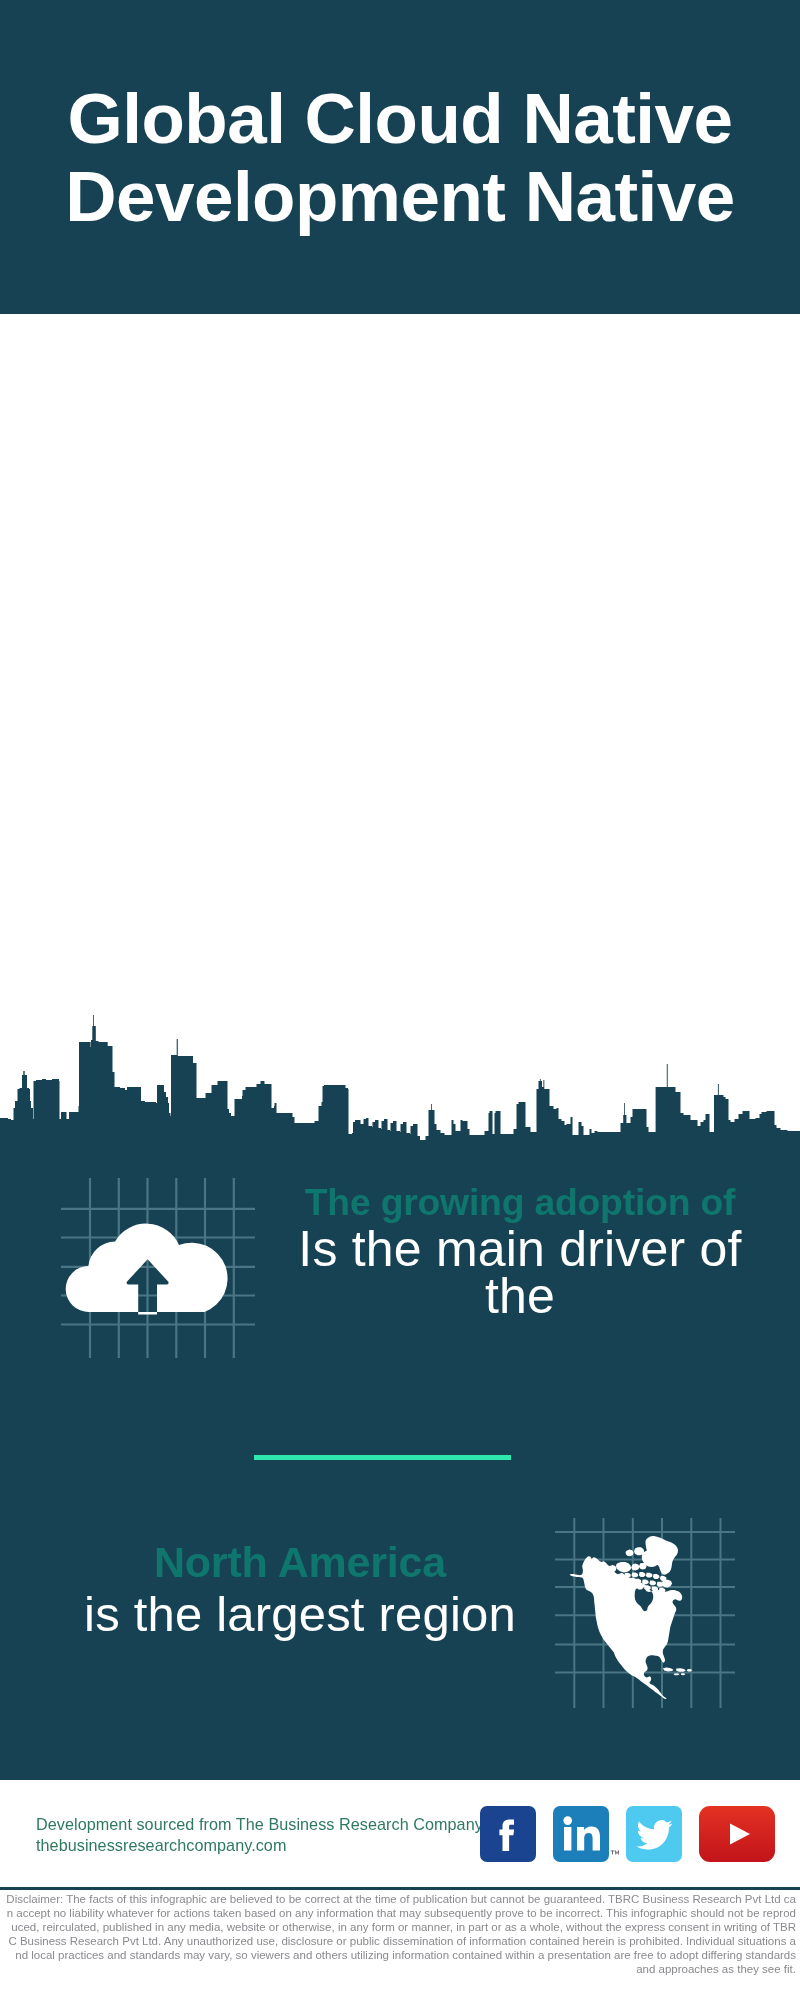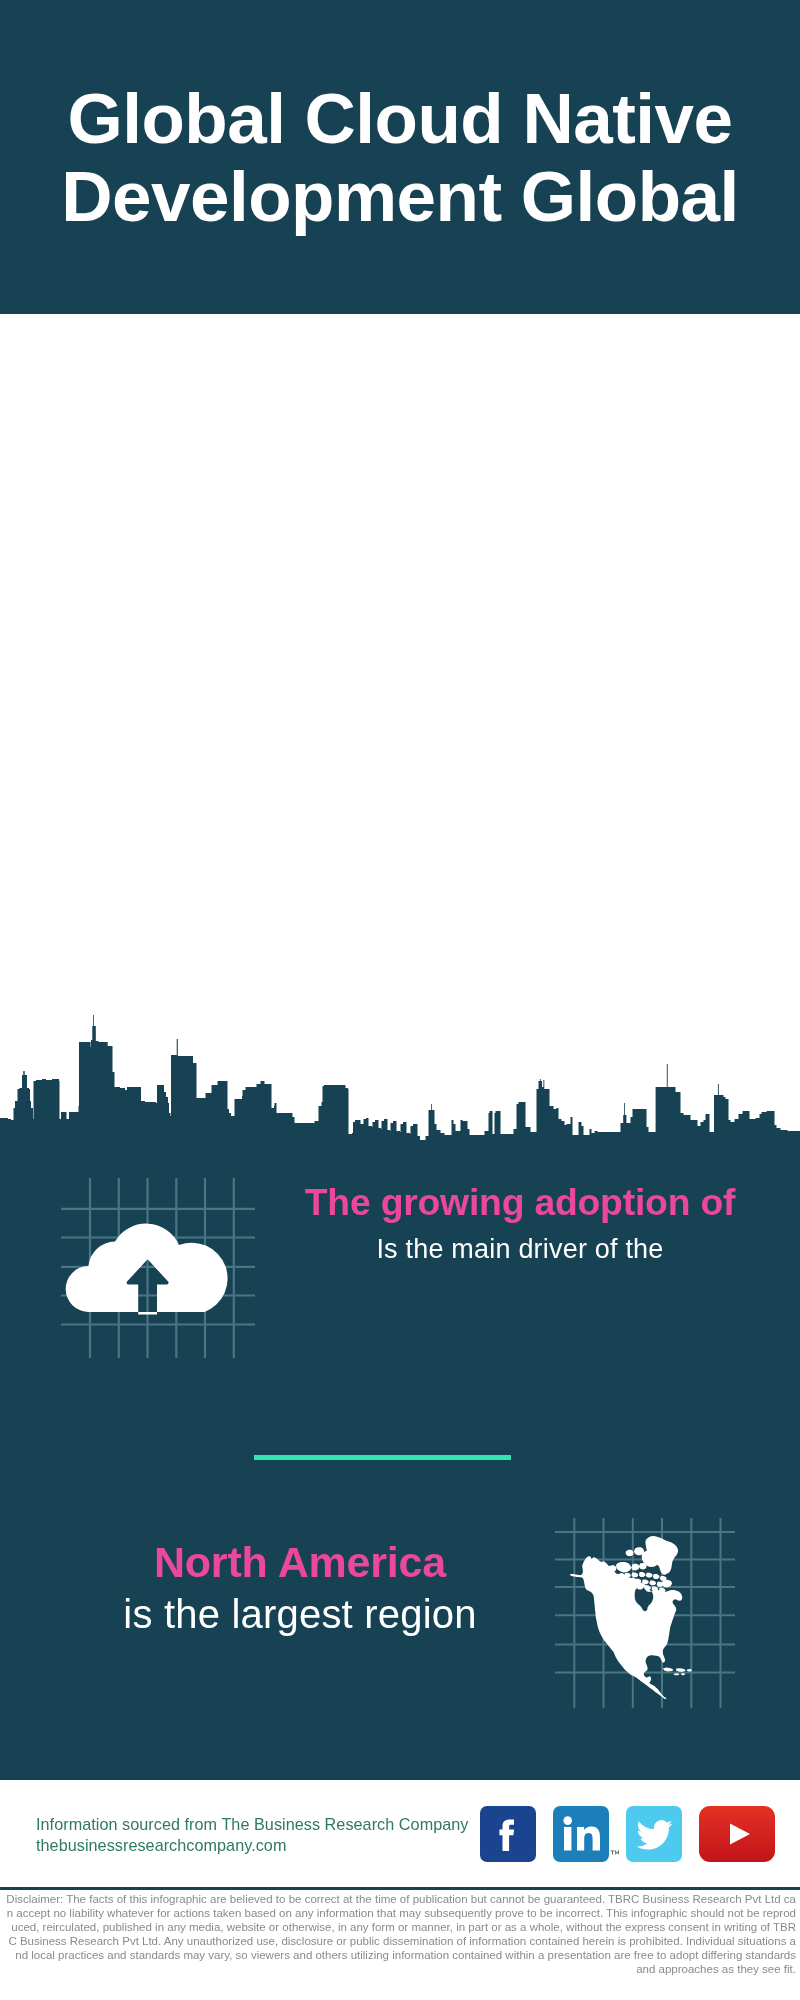--- a/index.html
+++ b/index.html
@@ -12,49 +12,49 @@
   .header-title{position:absolute;left:0;top:80px;width:800px;text-align:center;color:#ffffff;
       font-size:71px;font-weight:bold;line-height:78px;letter-spacing:-0.5px;}
   .icon-wrap{position:absolute;}
 
   
   .dark-panel{position:absolute;left:0;top:1140px;width:800px;height:640px;background:#174253;}
   .skyline{position:absolute;left:0;top:1015px;width:800px;height:133px;}
 
   
   .feat-text{position:absolute;text-align:center;line-height:47px;}
-  .feat-hi{color:#ec4899;font-weight:bold;font-size:37.3px;letter-spacing:-0.2px;}
-  .feat-sub{color:#ffffff;font-weight:normal;font-size:27px;letter-spacing:0.2px;}
+  .feat-hi{color:#0f766e;font-weight:bold;font-size:37.3px;letter-spacing:-0.2px;}
+  .feat-sub{color:#ffffff;font-weight:normal;font-size:50px;letter-spacing:0.2px;}
   .mid-rule{position:absolute;height:5px;background:#2EE8AD;}
   #feat2{line-height:52px;text-align:center;}
   #feat2 .feat-hi{font-size:43px;letter-spacing:-0.2px;}
-  #feat2 .feat-sub{font-size:40px;letter-spacing:0.2px;}
+  #feat2 .feat-sub{font-size:49px;letter-spacing:0.2px;}
 
   
   .foot-src{position:absolute;font-size:16.2px;line-height:21px;letter-spacing:0.05px;}
   .foot-line{position:absolute;left:0;width:800px;height:3px;background:#174253;}
   .disclaimer{position:absolute;color:#8a8a8f;font-size:11.5px;line-height:14px;text-align:right;word-break:break-all;}
   .foot-src{color:#2F7A5F !important;}
   .social{position:absolute;display:flex;align-items:center;gap:17px;}
   .sbtn{display:block;line-height:0;}
 </style>
 </head>
 <body>
 
 <div class="page">
 
   <div class="header">
     <div class="header-title">
       <div>Global Cloud Native</div>
-      <div>Development Global</div>
+      <div>Development Native</div>
     </div>
   </div>
 
   <div class="foot-src" style="left:36px;top:1814px;">
-    <div>Information sourced from The Business Research Company</div>
+    <div>Development sourced from The Business Research Company</div>
     <div>thebusinessresearchcompany.com</div>
   </div>
 
   <div class="social" style="left:480px;top:1806px;">
     <a class="sbtn fb" role="button">
       <svg viewBox="0 0 56 56" width="56" height="56" aria-hidden="true">
         <rect width="56" height="56" rx="7" fill="#1b4490"></rect>
         <path d="M33.4 29.2h-4.3V45h-6.6V29.2h-3.1v-5.6h3.1v-3.6c0-2.6 1.2-6.6 6.6-6.6l4.9.02v5.4h-3.5c-.6 0-1.4.3-1.4 1.5v3.2h5l-.7 5.6z" fill="#ffffff"></path>
       </svg>
     </a>

